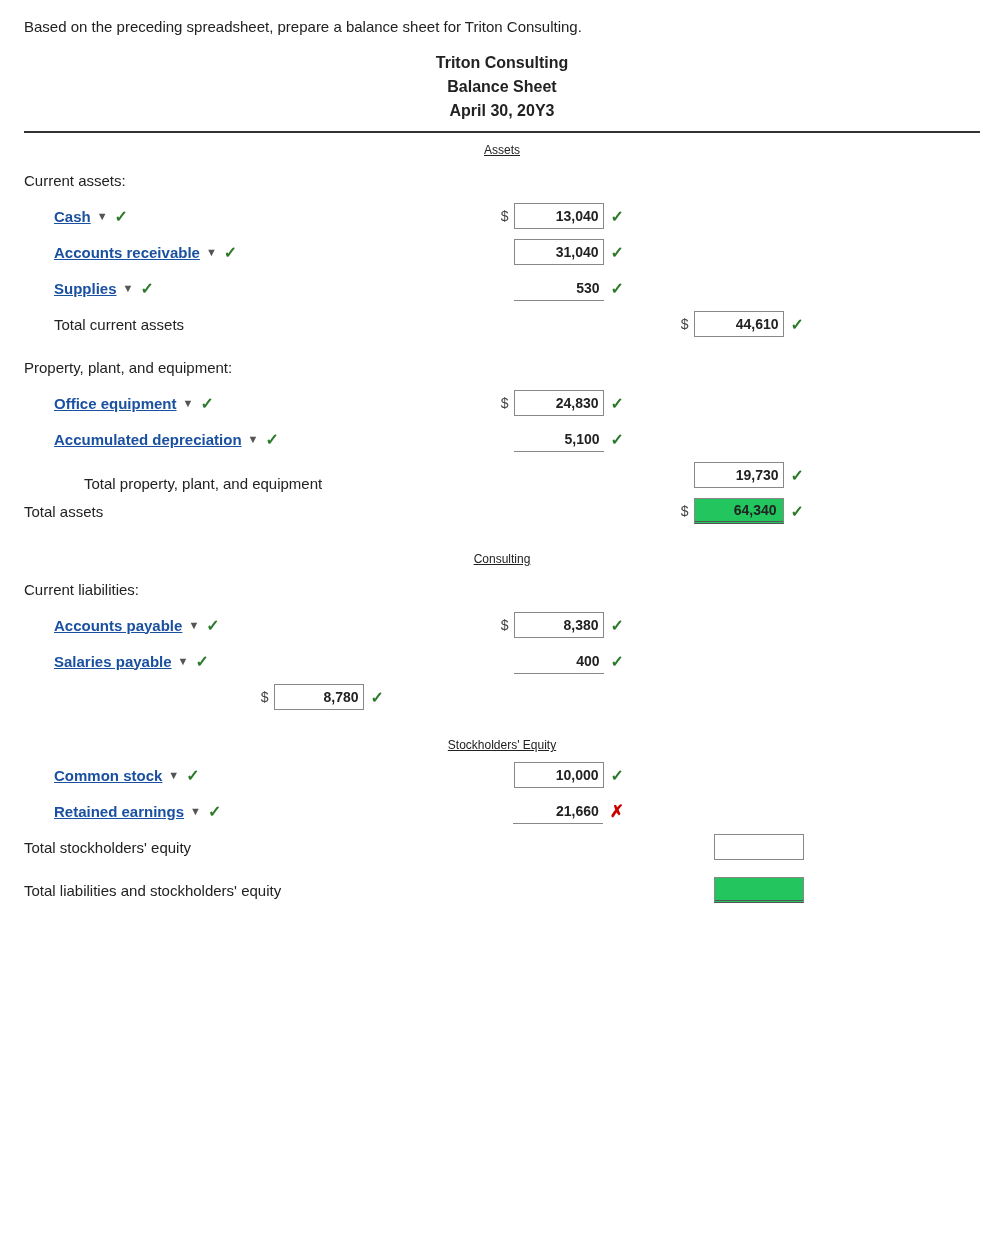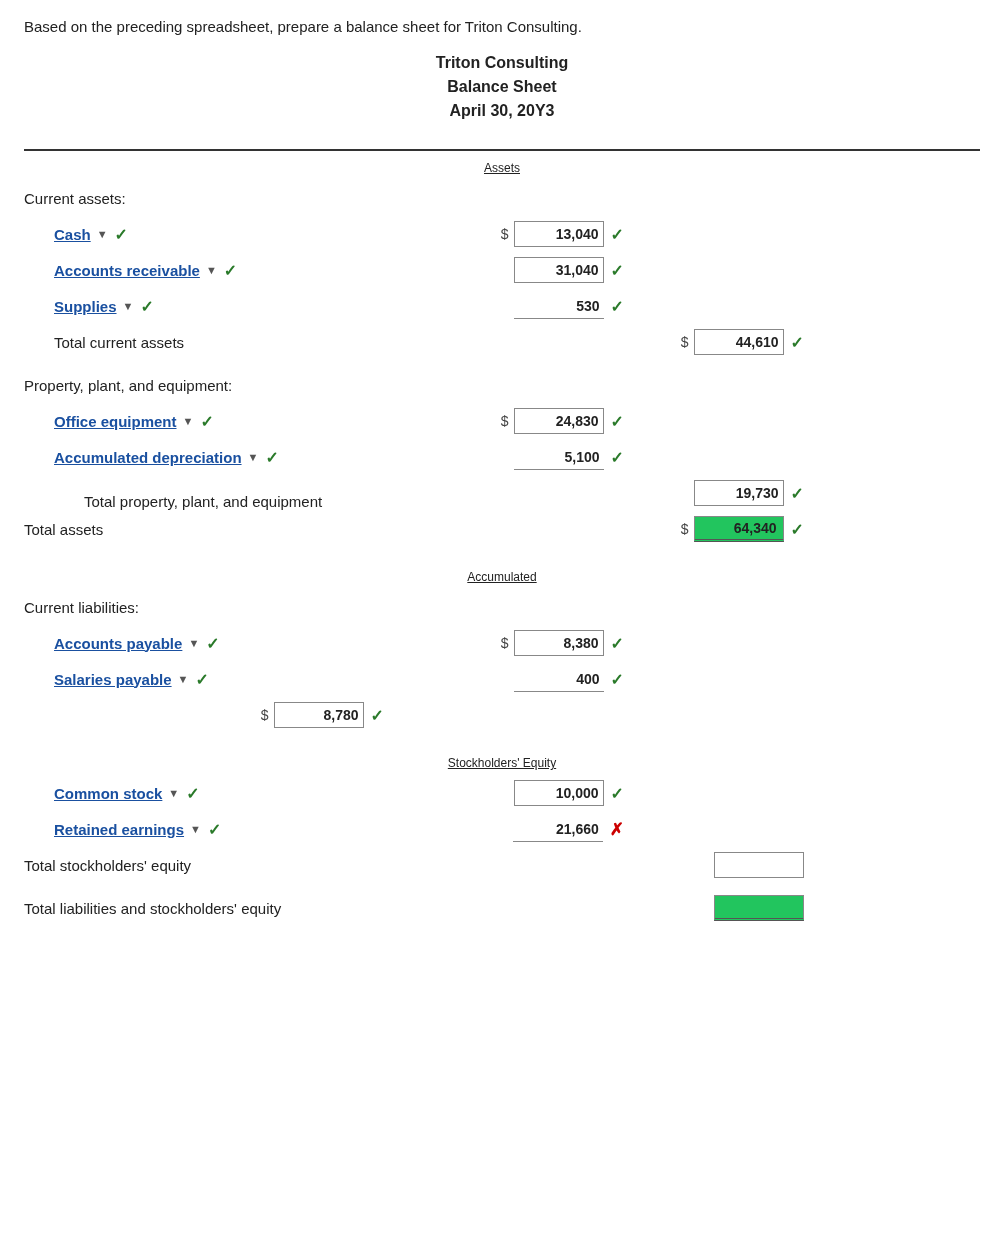--- a/index.html
+++ b/index.html
@@ -11,21 +11,21 @@
       padding: 18px 24px;
       max-width: 1004px;
     }
     .intro-text {
       font-size: 15px;
       margin-bottom: 16px;
       color: #222;
     }
     .header-block {
       text-align: center;
-      margin-bottom: 26px;
+      margin-bottom: 8px;
     }
     .header-block div {
       font-weight: bold;
       font-size: 16px;
       line-height: 1.5;
     }
     .divider-thick {
       border: none;
       border-top: 2.5px solid #333;
       margin: 6px 0 10px 0;
@@ -252,21 +252,21 @@
   <div class="amount-col1"></div>
   <div class="amount-col2">
     <span class="dollar-sign">$</span>
     <input class="double-underline-box" type="text" value="64,340" style="">
     <span class="check-green">✓</span>
   </div>
 </div>
 
 <div class="spacer"></div>
 
-<div class="section-title">Accumulated</div>
+<div class="section-title">Consulting</div>
 
 <div class="row">
   <div class="label-col">
     <span class="static-label">Current liabilities:</span>
   </div>
 </div>
 
 <div class="row">
   <div class="label-col indent1">
     <span class="link-label">Accounts payable</span>

